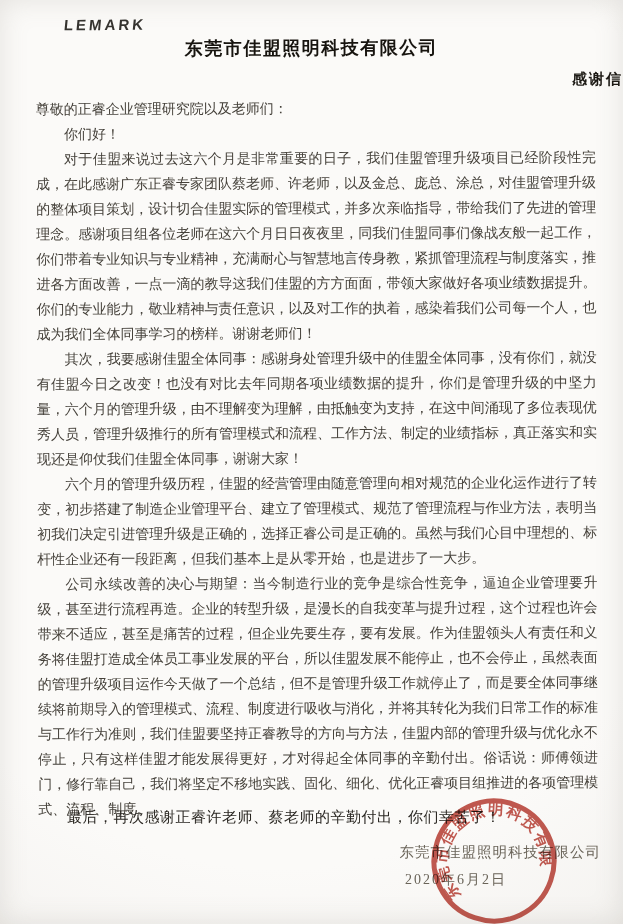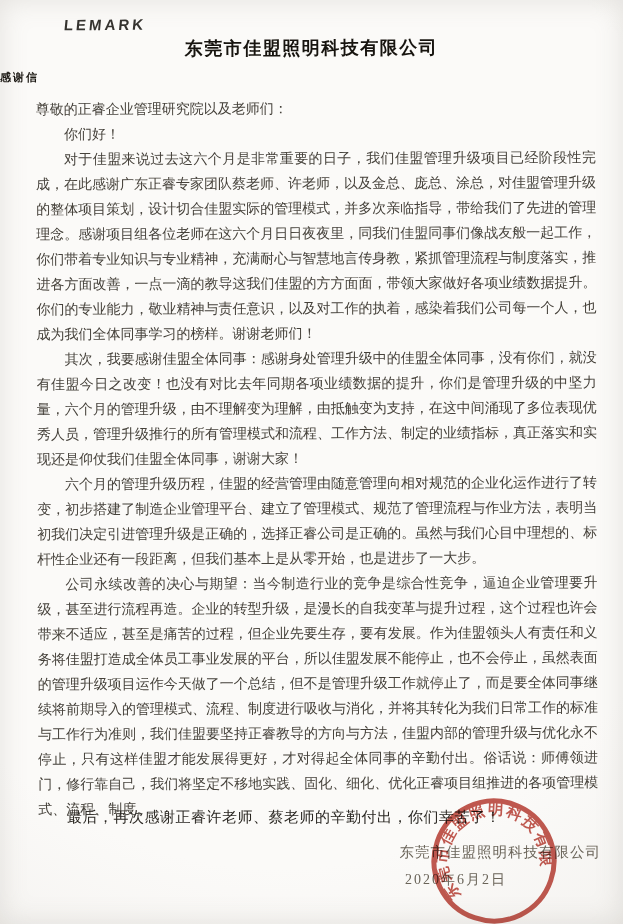--- a/index.html
+++ b/index.html
@@ -36,22 +36,22 @@
     font-size: 18px;
     font-weight: bold;
     letter-spacing: 1.5px;
     color: #17140f;
     transform: rotate(-0.3deg);
   }
   .letter-title {
     position: absolute;
     left: 0; top: 70px;
     width: 100%;
-    text-align: left;
-    font-size: 11px;
+    text-align: right;
+    font-size: 15px;
     font-weight: bold;
     letter-spacing: 2px;
     color: #1c1914;
   }
   .letter-body {
     position: absolute;
     left: 37px; top: 96px;
     width: 560px;
     font-size: 14px;
     line-height: 25px;

